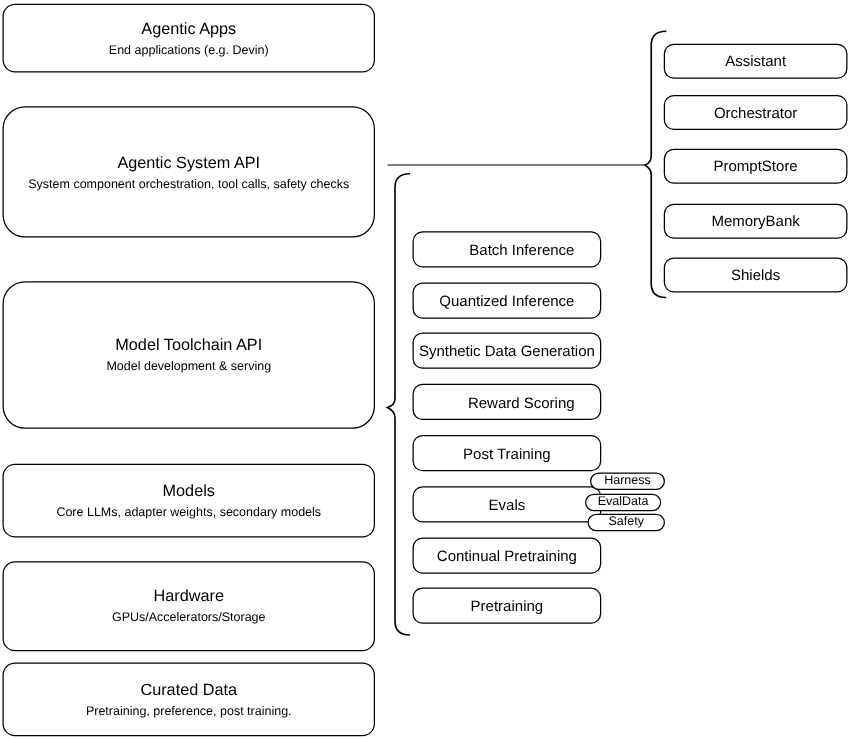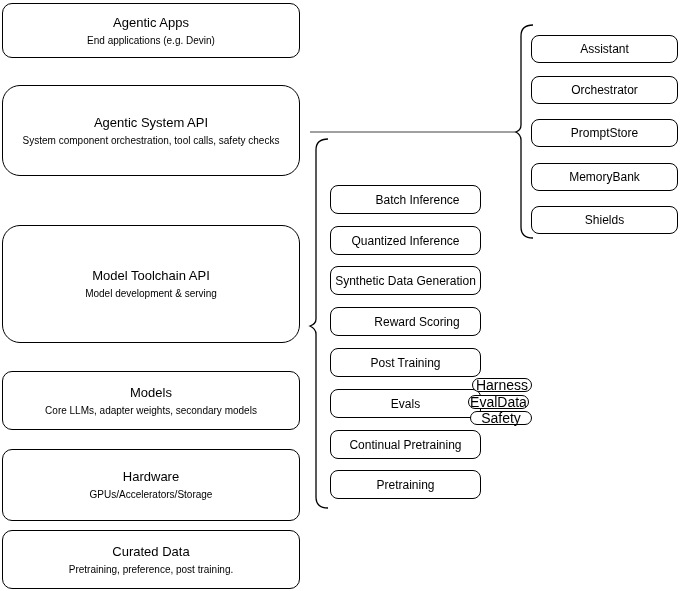--- a/index.html
+++ b/index.html
@@ -40,21 +40,21 @@
     font-size: 12px;
   }
   .rbox {
     border-radius: 8px;
     left: 531px; width: 147px; height: 28px;
     font-size: 12px;
   }
   .pill {
     border-radius: 8px;
     height: 14px;
-    font-size: 14px;
+    font-size: 10px;
     line-height: 12px;
     z-index: 3;
     text-align: center;
   }
 </style>
 </head>
 <body>
 
 <div class="canvas">
 
@@ -62,21 +62,21 @@
     <path d="M 310 132 L 516 132" stroke="#808080" stroke-width="1.5" fill="none"></path>
     <path d="M 328 139 Q 316 139 316 150 L 316 319 Q 316 324 310 326 Q 316 329 316 334 L 316 497 Q 316 508 328 508" stroke="#000000" stroke-width="1.3" fill="none"></path>
     <path d="M 533 25 Q 521 25 521 36 L 521 125 Q 521 130 516 132 Q 521 135 521 140 L 521 227 Q 521 238 533 238" stroke="#000000" stroke-width="1.3" fill="none"></path>
   </svg>
 
   <div class="node lbox" style="top:3px; height:55px;">
     <div class="title">Agentic Apps</div>
     <div class="subtitle">End applications (e.g. Devin)</div>
   </div>
 
-  <div class="node lbox big" style="top:85px; height:91px;">
+  <div class="node lbox big" style="top:85px; height:105px;">
     <div class="title">Agentic System API</div>
     <div class="subtitle">System component orchestration, tool calls, safety checks</div>
   </div>
 
   <div class="node lbox big" style="top:225px; height:118px;">
     <div class="title">Model Toolchain API</div>
     <div class="subtitle">Model development &amp; serving</div>
   </div>
 
   <div class="node lbox" style="top:371px; height:59px;">

